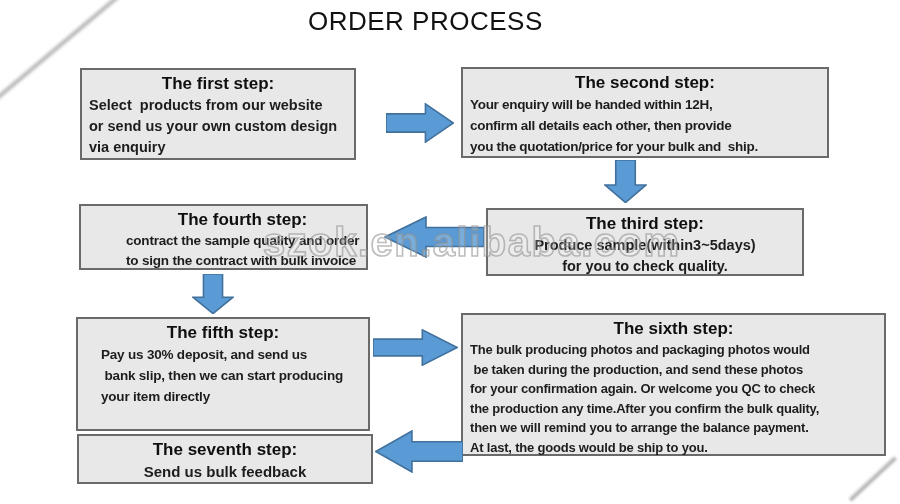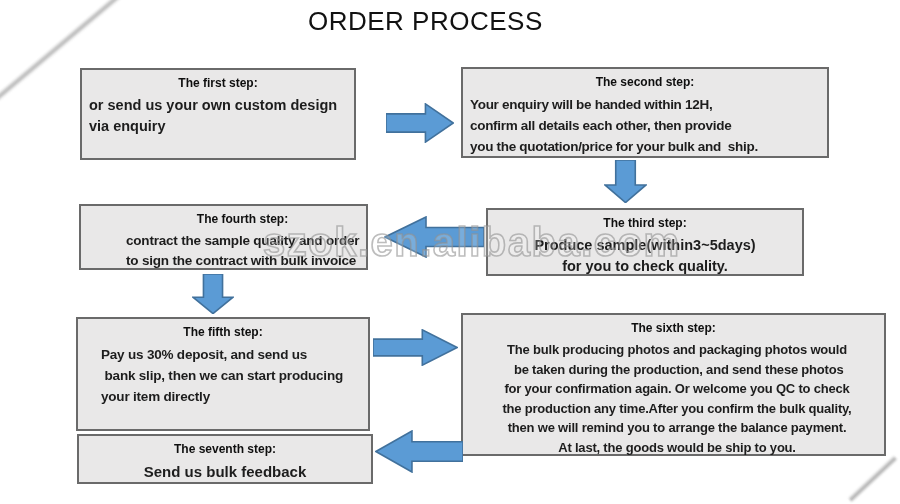--- a/index.html
+++ b/index.html
@@ -11,39 +11,39 @@
     position:absolute;left:308px;top:6px;margin:0;
     font-size:26px;font-weight:normal;color:#111;letter-spacing:0.5px;
   }
   .box{
     position:absolute;box-sizing:border-box;
     background:var(--box-fill,#E9E8E8);
     border:2px solid var(--box-border,#6a6a6a);
   }
   .box-title{
     text-align:center;font-weight:bold;color:#0f0f0f;
-    font-size:12px;line-height:23px;padding-top:2px;white-space:pre;
+    font-size:17px;line-height:23px;padding-top:2px;white-space:pre;
   }
   .line{
     font-weight:bold;color:var(--text-color,#1d1d1d);
     font-size:14px;line-height:21px;white-space:pre;padding-left:7px;
   }
   .center .line{text-align:center;padding-left:0;}
   .b1{left:80px;top:68px;width:276px;height:92px;}
   .b1 .line{font-size:14.5px;}
   .b2{left:461px;top:67px;width:368px;height:91px;}
   .b2 .line{font-size:13.5px;letter-spacing:-0.3px;}
   .b3{left:486px;top:208px;width:318px;height:68px;}
   .b3 .line{font-size:14.5px;}
   .b4{left:79px;top:204px;width:289px;height:66px;padding-left:38px;}
   .b4 .line{font-size:13.5px;letter-spacing:-0.2px;line-height:20px;}
   .b5{left:76px;top:317px;width:294px;height:114px;}
   .b5 .line{font-size:13.5px;letter-spacing:-0.2px;margin-left:16px;}
   .b6{left:461px;top:313px;width:425px;height:143px;}
-  .b6 .line{font-size:13px;letter-spacing:-0.2px;line-height:19.5px;text-align:center;}
+  .b6 .line{font-size:13px;letter-spacing:-0.2px;line-height:19.5px;}
   .b7{left:77px;top:434px;width:296px;height:50px;}
   .b7 .line{font-size:15px;}
   .arrow{position:absolute;display:block;}
   .arrow polygon{
     fill:var(--arrow-fill,#5B9BD5);
     stroke:var(--arrow-border,#41719C);
     stroke-width:1.6;
   }
   .a1{left:386px;top:103px;width:68px;height:40px;}
   .a2{left:604px;top:160px;width:43px;height:43px;}
@@ -72,20 +72,21 @@
 </style>
 </head>
 <body>
 
 <div class="canvas">
 
   <h1 class="title">ORDER PROCESS</h1>
 
   <div class="box b1">
     <div class="box-title">The first step:</div>
+    <div class="line">Select  products from our website</div>
     <div class="line">or send us your own custom design</div>
     <div class="line">via enquiry</div>
   </div>
 
   <div class="box b2">
     <div class="box-title">The second step:</div>
     <div class="line">Your enquiry will be handed within 12H,</div>
     <div class="line">confirm all details each other, then provide</div>
     <div class="line">you the quotation/price for your bulk and  ship.</div>
   </div>

